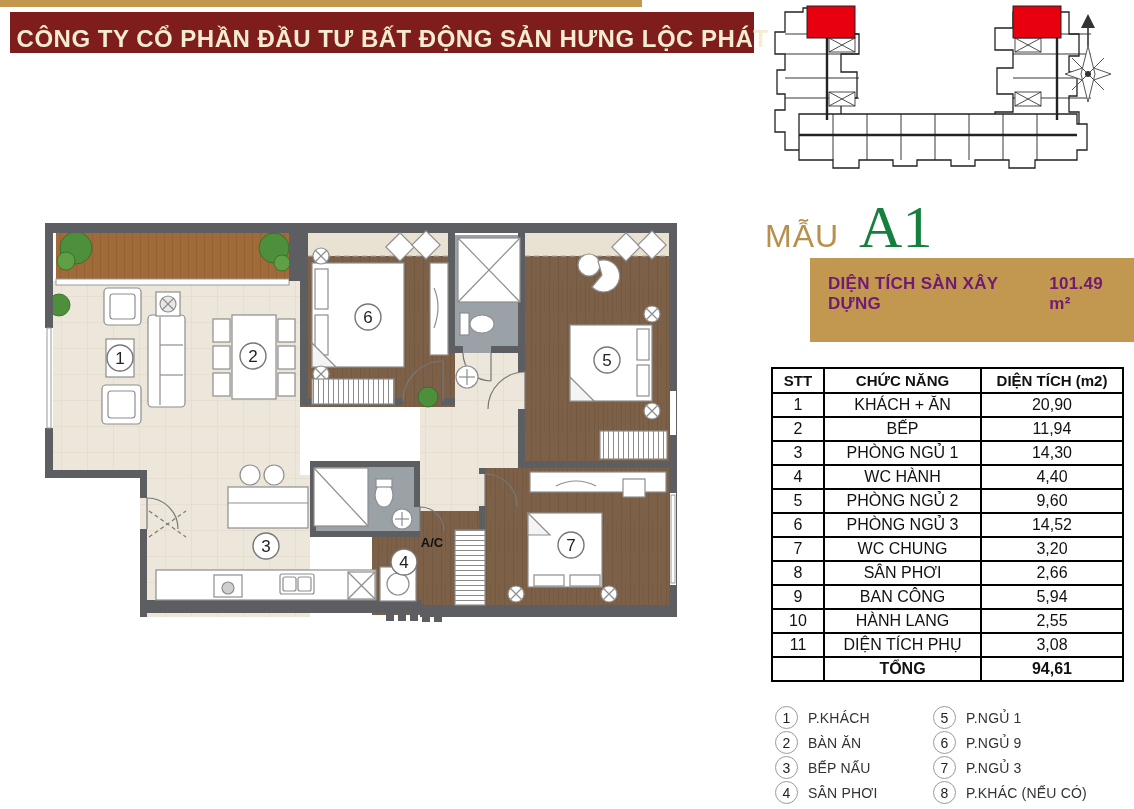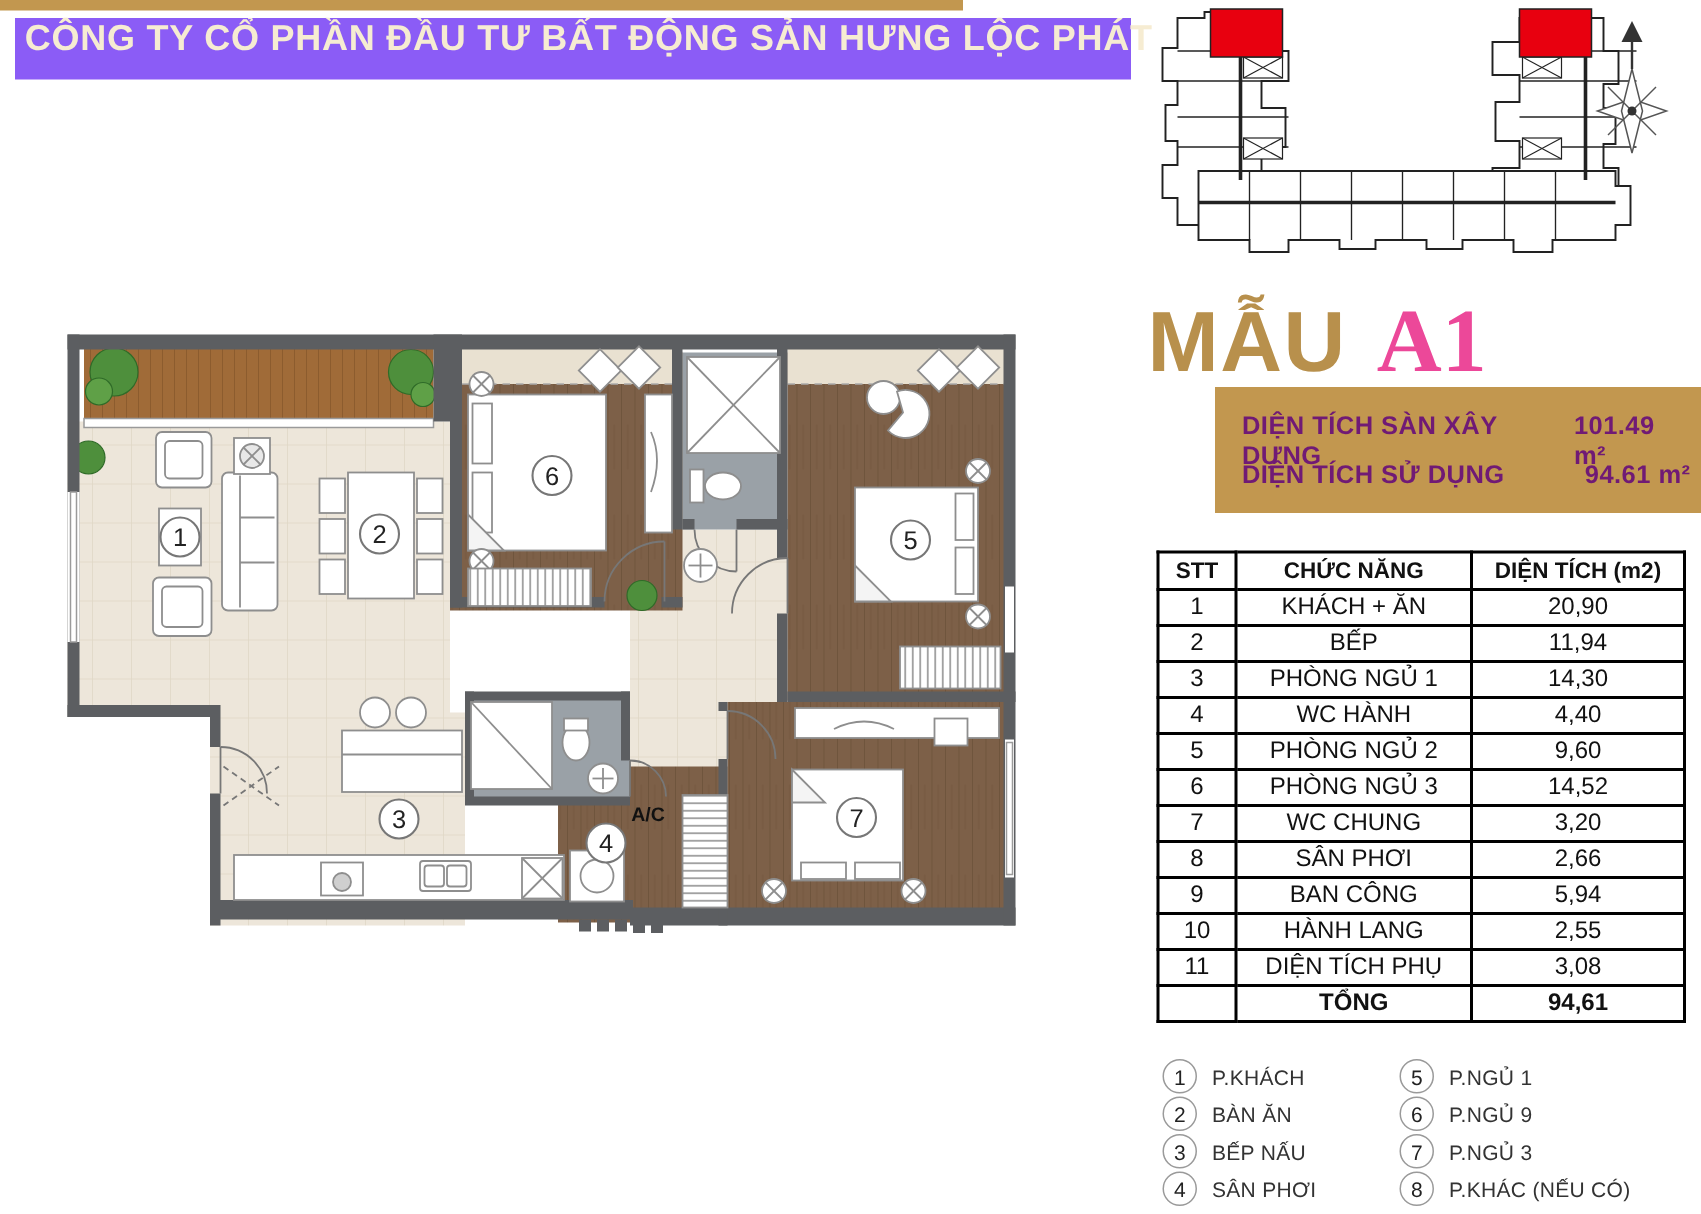--- a/index.html
+++ b/index.html
@@ -2,28 +2,28 @@
 <html><head>
 <meta charset="utf-8">
 <style>
   html,body{margin:0;padding:0;background:#fff;}
   .stage{position:relative;width:1134px;height:809px;background:#ffffff;overflow:hidden;
          font-family:"Liberation Sans", sans-serif;}
   .abs{position:absolute;}
 
   
   .top-strip{left:0;top:0;width:642px;height:7px;background:#C2974F;}
-  .banner{left:10px;top:12px;width:723px;height:41px;background:#8b5cf6;
-          display:flex;align-items:flex-start;justify-content:center;padding-left:21px;}
+  .banner{left:10px;top:12px;width:723px;height:41px;background:#7f1d1d;
+          display:flex;align-items:flex-end;justify-content:center;padding-left:21px;}
   .banner span{color:#F6ECD2;font-size:24px;font-weight:bold;letter-spacing:.5px;white-space:nowrap;}
 
   
   .model-title{left:765px;top:193px;width:340px;height:62px;display:flex;align-items:baseline;}
-  .model-label{color:#B8904C;font-size:57px;font-weight:bold;letter-spacing:1px;}
-  .model-code{color:#ec4899;font-size:60px;font-weight:bold;
+  .model-label{color:#B8904C;font-size:32px;font-weight:normal;letter-spacing:1px;}
+  .model-code{color:#15803d;font-size:60px;font-weight:normal;
               font-family:"Liberation Serif", serif;margin-left:20px;}
 
   
   .area-box{left:810px;top:258px;width:331px;height:84px;background:#C2974F;color:#701a75;}
   .area-row{position:absolute;left:18px;right:14px;display:flex;justify-content:space-between;
             font-size:17px;font-weight:bold;letter-spacing:.3px;}
   .area-row.r1{top:16px;} .area-row.r2{top:49px;}
 
   
   .area-table{left:771px;top:367px;border-collapse:collapse;background:#fff;}
@@ -376,24 +376,20 @@
   <div class="abs model-title">
     <span class="model-label">MẪU</span>
     <span class="model-code">A1</span>
   </div>
 
   <div class="abs area-box">
     <div class="area-row r1">
       <span>DIỆN TÍCH SÀN XÂY DỰNG</span>
       <span>101.49 m²</span>
     </div>
-    <div class="area-row r2">
-      <span>DIỆN TÍCH SỬ DỤNG</span>
-      <span>94.61 m²</span>
-    </div>
   </div>
 
   <table class="abs area-table">
     <thead>
       <tr>
         <th class="c-stt">STT</th>
         <th class="c-name">CHỨC NĂNG</th>
         <th class="c-area">DIỆN TÍCH (m2)</th>
       </tr>
     </thead>

